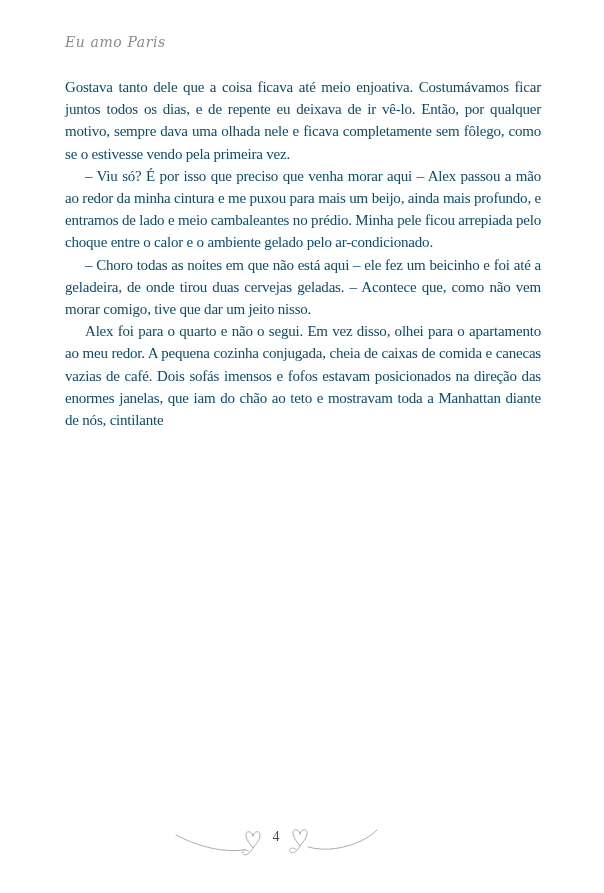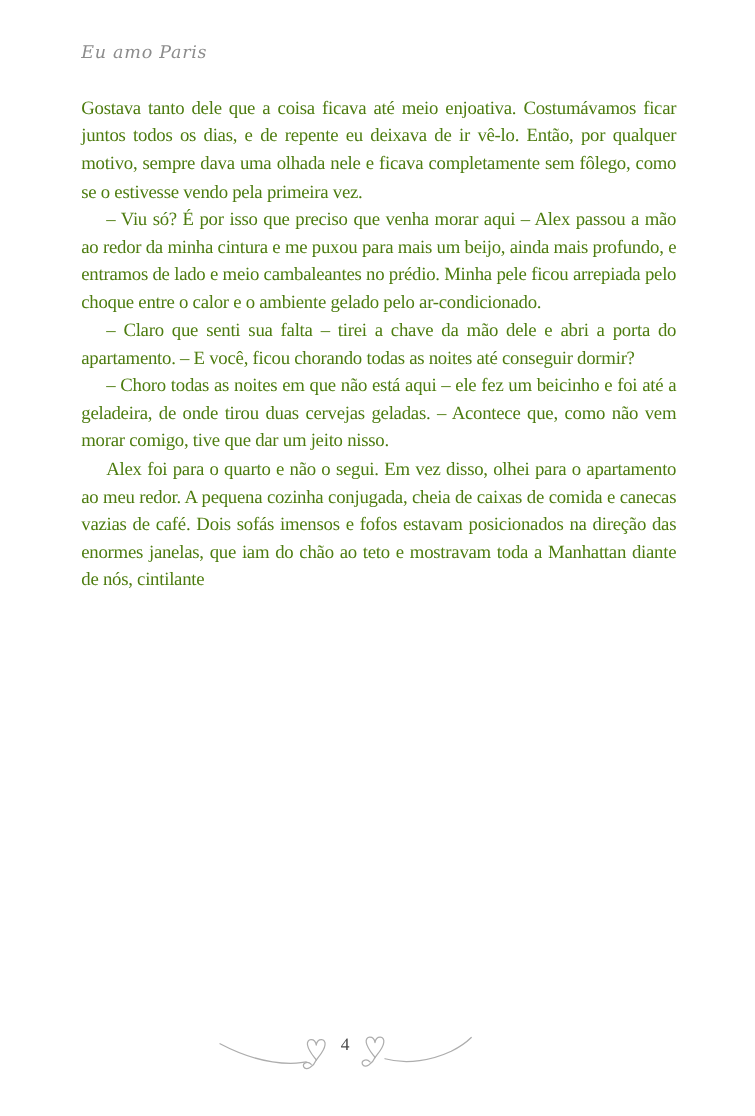--- a/index.html
+++ b/index.html
@@ -23,21 +23,21 @@
     color: #8c8c8c;
   }
   .body-text {
     position: absolute;
     left: 65px;
     top: 76px;
     width: 476px;
     font-size: 15px;
     line-height: 22.2px;
     letter-spacing: -0.2px;
-    color: #4d7c0f;
+    color: #0c4a6e;
     text-align: justify;
   }
   .body-text p { margin: 0; }
   .body-text p.indent { text-indent: 20px; }
   .footer {
     position: absolute;
     left: 0;
     right: 0;
     top: 822px;
     display: flex;
@@ -56,21 +56,20 @@
 </head>
 <body>
 
 <div class="page">
 
   <div class="running-header">Eu amo Paris</div>
 
   <div class="body-text">
       <p class="">Gostava tanto dele que a coisa ficava até meio enjoativa. Costumávamos ficar juntos todos os dias, e de repente eu deixava de ir vê-lo. Então, por qualquer motivo, sempre dava uma olhada nele e ficava completamente sem fôlego, como se o estivesse vendo pela primeira vez.</p>
       <p class="indent">– Viu só? É por isso que preciso que venha morar aqui – Alex passou a mão ao redor da minha cintura e me puxou para mais um beijo, ainda mais profundo, e entramos de lado e meio cambaleantes no prédio. Minha pele ficou arrepiada pelo choque entre o calor e o ambiente gelado pelo ar-condicionado.</p>
-      <p class="indent">– Claro que senti sua falta – tirei a chave da mão dele e abri a porta do apartamento. – E você, ficou chorando todas as noites até conseguir dormir?</p>
       <p class="indent">– Choro todas as noites em que não está aqui – ele fez um beicinho e foi até a geladeira, de onde tirou duas cervejas geladas. – Acontece que, como não vem morar comigo, tive que dar um jeito nisso.</p>
       <p class="indent">Alex foi para o quarto e não o segui. Em vez disso, olhei para o apartamento ao meu redor. A pequena cozinha conjugada, cheia de caixas de comida e canecas vazias de café. Dois sofás imensos e fofos estavam posicionados na direção das enormes janelas, que iam do chão ao teto e mostravam toda a Manhattan diante de nós, cintilante</p>
     </div>
 
   <div class="footer">
     <svg class="flourish" width="92" height="40" viewBox="0 0 92 40" fill="none" stroke="#adadad" stroke-width="1" stroke-linecap="round">
       <path d="M1,13 C20,23 42,29.5 62,28.5 C65,28.3 67,28 70,27.5"></path>
       <path d="M78,14 C77,8 70,8.5 71,14 C71.8,18.5 75,22 78,26 C81,22 84.5,18.5 85,14 C86,8.5 79,8 78,14"></path>
       <path d="M78,26 C76,31 70,35 68,31.5 C66.5,28.5 71,26.5 74,29.5"></path>
     </svg>

